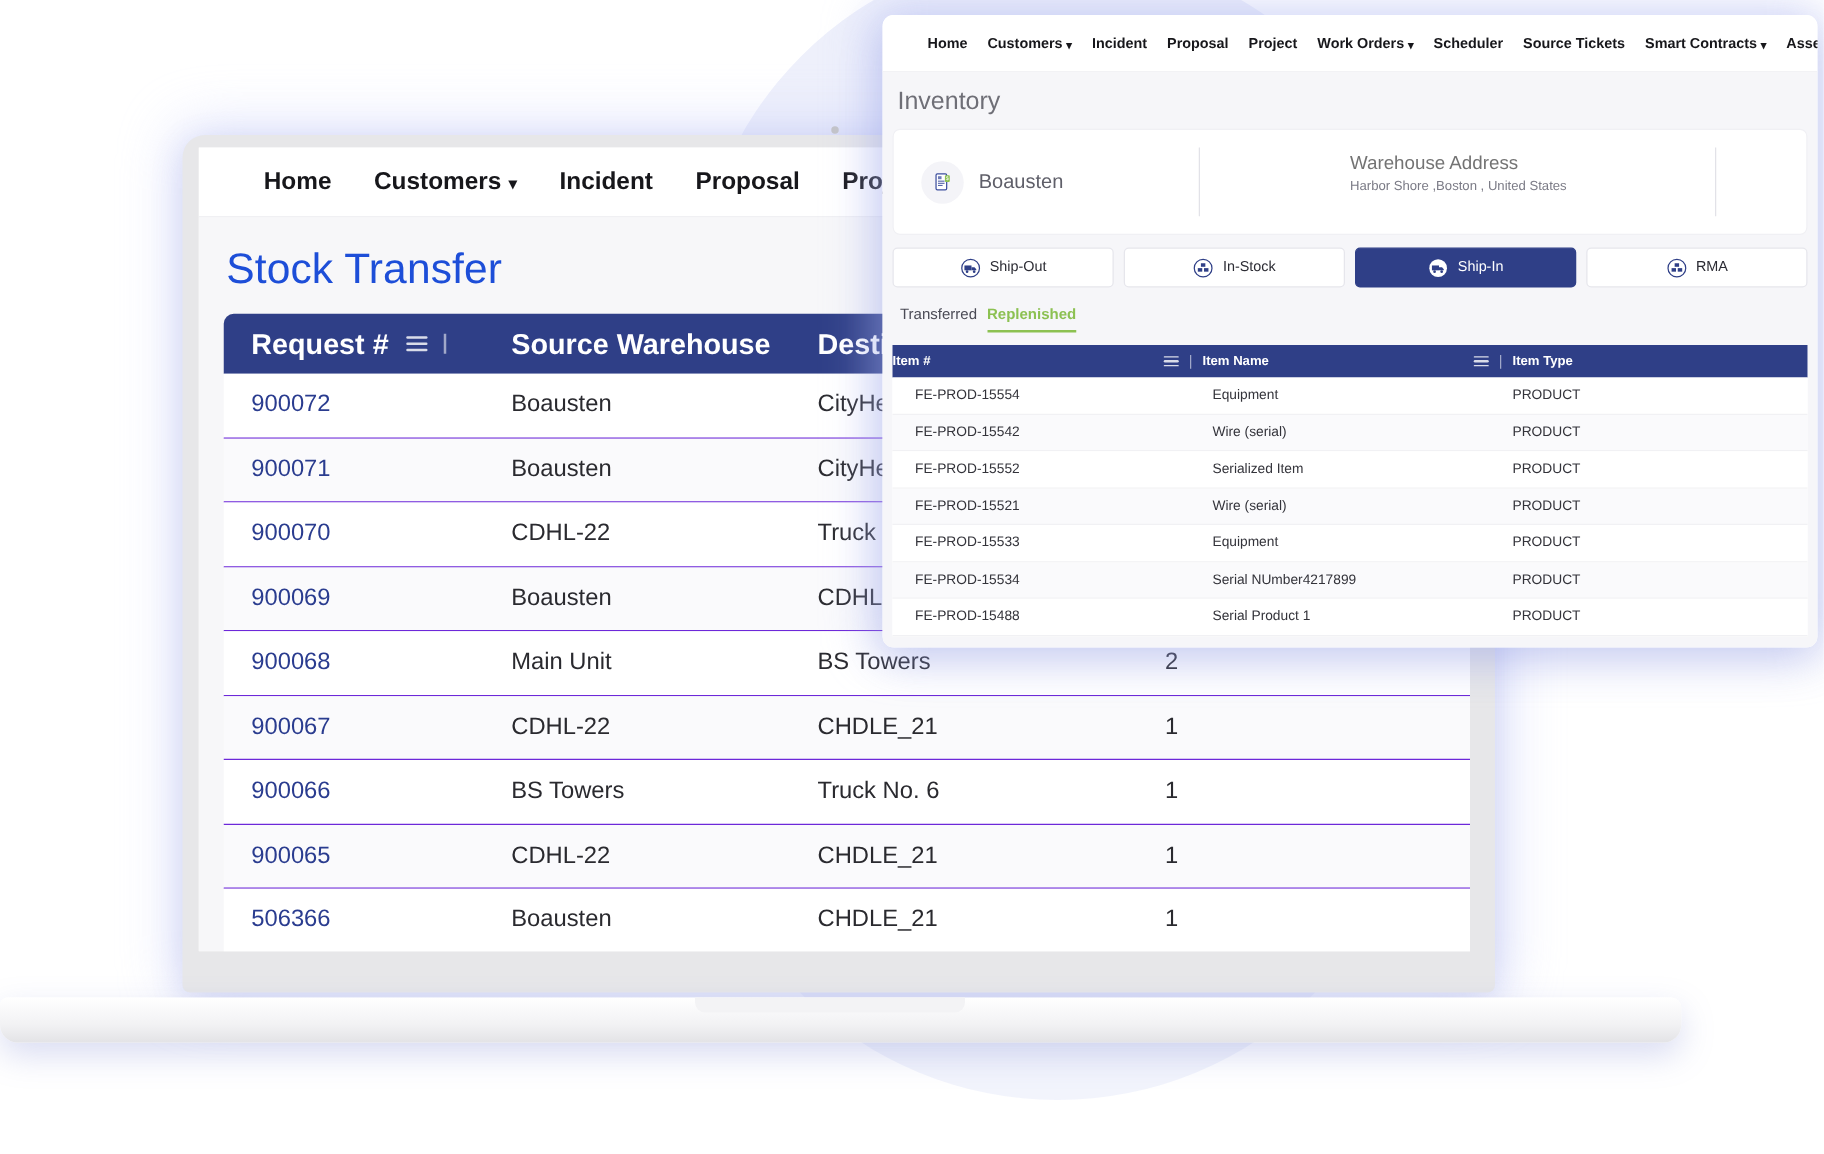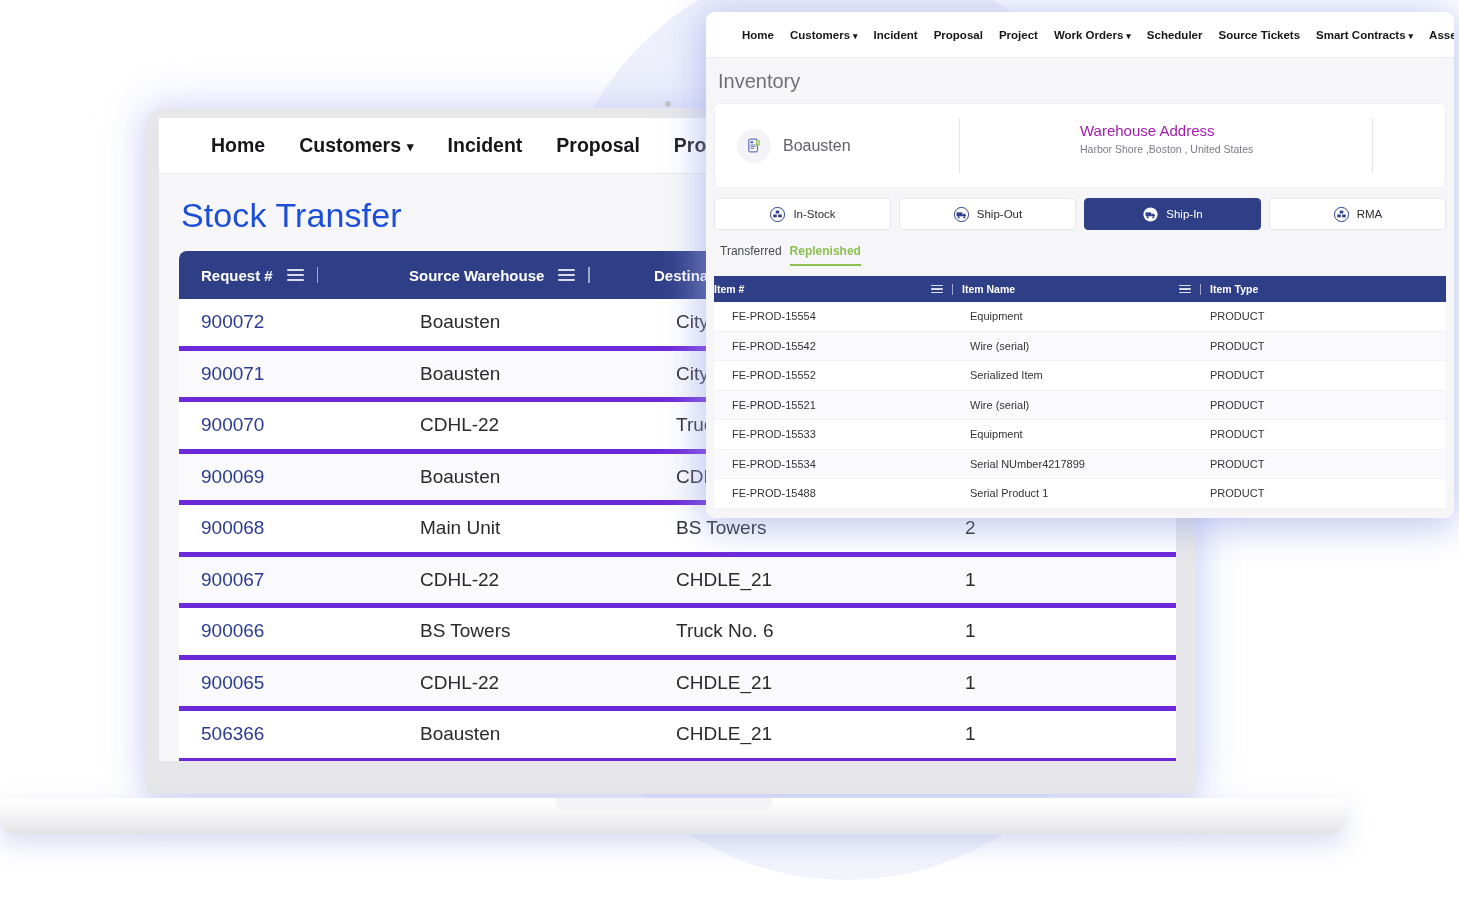--- a/index.html
+++ b/index.html
@@ -106,21 +106,21 @@
     letter-spacing: .1px;
   }
   .st-table { width: 1010px; margin-left: 10px; }
   .st-head {
     background: #2f3f87;
     border-radius: 8px 8px 0 0;
     height: 48px;
     display: flex;
     align-items: center;
     color: #ffffff;
-    font-size: 15px;
+    font-size: 23px;
     font-weight: 700;
   }
   .st-head .col { display: flex; align-items: center; }
   .hcell-label { white-space: nowrap; }
   .hamb {
     width: 17px; height: 12px;
     display: inline-flex; flex-direction: column; justify-content: space-between;
     margin-left: 14px;
     opacity: .82;
   }
@@ -130,23 +130,22 @@
   .c1 { width: 230px; padding-left: 22px; }
   .c2 { width: 245px; }
   .c3 { width: 250px; }
   .c4 { width: 200px; }
 
   .st-row {
     display: flex; align-items: center;
     height: 51.5px;
     font-size: 19px;
     color: #2a2a2f;
-    border-bottom: 5px solid #6d28d9;
+    border-bottom: 1px solid #6d28d9;
     background: #ffffff;
-    gap: 11px;
   }
   .st-row.alt { background: #fafafc; }
   .st-row .req { color: #2a3c8f; font-size: 19px; }
   .st-row .c2, .st-row .c3 { text-align: left; }
   .st-row .c4 { text-align: left; padding-left: 28px; }
 
   
   .overlay-shadow {
     position: absolute;
     left: 698px; top: 6px;
@@ -202,21 +201,21 @@
     padding-left: 22px;
   }
   .wh-icon-wrap {
     width: 34px; height: 34px; border-radius: 50%;
     background: #f4f4f8;
     display: flex; align-items: center; justify-content: center;
   }
   .wh-name { font-size: 16px; color: #5f5f69; }
   .wh-sep { width: 1px; background: #e2e2e8; margin: 14px 0; }
   .wh-mid { flex: 1; padding: 18px 0 0 120px; }
-  .wh-label { font-size: 15px; color: #a21caf; margin-bottom: 4px; }
+  .wh-label { font-size: 15px; color: #737373; margin-bottom: 4px; }
   .wh-addr { font-size: 10.5px; color: #7b7b86; }
 
   .ov-tabs { display: flex; gap: 8px; margin-top: 10px; }
   .ov-tab {
     flex: 1;
     height: 32px;
     background: #fff;
     border: 1px solid #e6e6ec;
     border-radius: 4px;
     display: flex; align-items: center; justify-content: center; gap: 7px;
@@ -463,38 +462,38 @@
         </div>
         <div class="wh-sep"></div>
         <div style="width:72px"></div>
       </div>
 
       <div class="ov-tabs">
         <div class="ov-tab">
           <span>
             <svg class="tab-ico" viewBox="0 0 24 24">
               <circle cx="12" cy="12" r="10" fill="none" stroke="#2f3f87" stroke-width="1.4"></circle>
-              <rect x="9.5" y="6.5" width="5" height="4" fill="#2f3f87"></rect>
-              <rect x="6" y="12" width="5" height="4" fill="#2f3f87"></rect>
-              <rect x="13" y="12" width="5" height="4" fill="#2f3f87"></rect>
-            </svg>
-          </span>
-          <span>In-Stock</span>
-        </div>
-        <div class="ov-tab">
-          <span>
-            <svg class="tab-ico" viewBox="0 0 24 24">
-              <circle cx="12" cy="12" r="10" fill="none" stroke="#2f3f87" stroke-width="1.4"></circle>
               <rect x="5" y="9" width="8" height="5.5" fill="#2f3f87"></rect>
               <path d="M13 11h3.4l2 2.2v1.3H13z" fill="#2f3f87"></path>
               <circle cx="8" cy="16" r="1.5" fill="#2f3f87"></circle>
               <circle cx="16" cy="16" r="1.5" fill="#2f3f87"></circle>
             </svg>
           </span>
           <span>Ship-Out</span>
+        </div>
+        <div class="ov-tab">
+          <span>
+            <svg class="tab-ico" viewBox="0 0 24 24">
+              <circle cx="12" cy="12" r="10" fill="none" stroke="#2f3f87" stroke-width="1.4"></circle>
+              <rect x="9.5" y="6.5" width="5" height="4" fill="#2f3f87"></rect>
+              <rect x="6" y="12" width="5" height="4" fill="#2f3f87"></rect>
+              <rect x="13" y="12" width="5" height="4" fill="#2f3f87"></rect>
+            </svg>
+          </span>
+          <span>In-Stock</span>
         </div>
         <div class="ov-tab active">
           <span>
             <svg class="tab-ico" viewBox="0 0 24 24">
               <circle cx="12" cy="12" r="10" fill="#ffffff"></circle>
               <rect x="5" y="9" width="8" height="5.5" fill="#2f3f87"></rect>
               <path d="M13 11h3.4l2 2.2v1.3H13z" fill="#2f3f87"></path>
               <circle cx="8" cy="16" r="1.5" fill="#2f3f87"></circle>
               <circle cx="16" cy="16" r="1.5" fill="#2f3f87"></circle>
             </svg>

